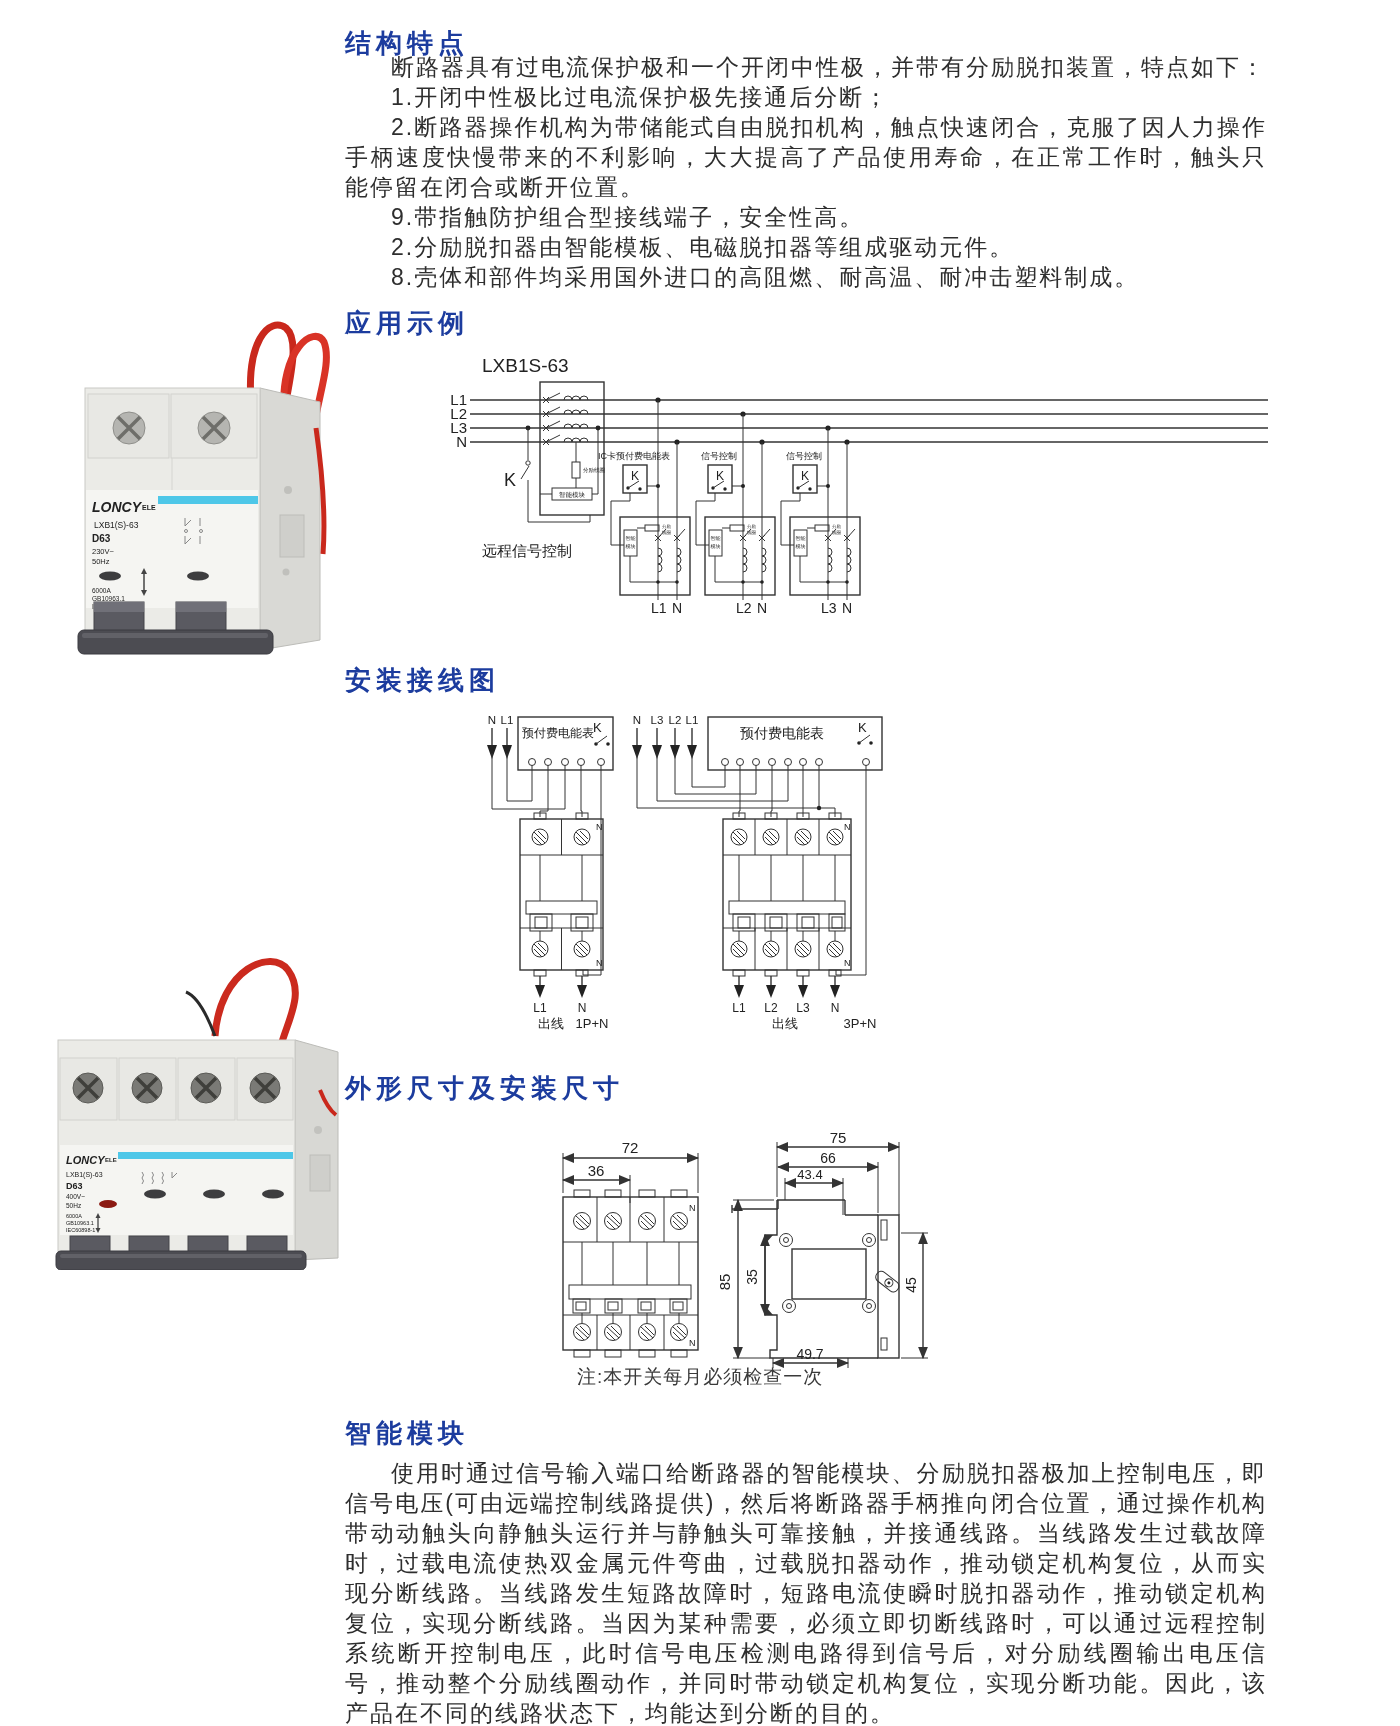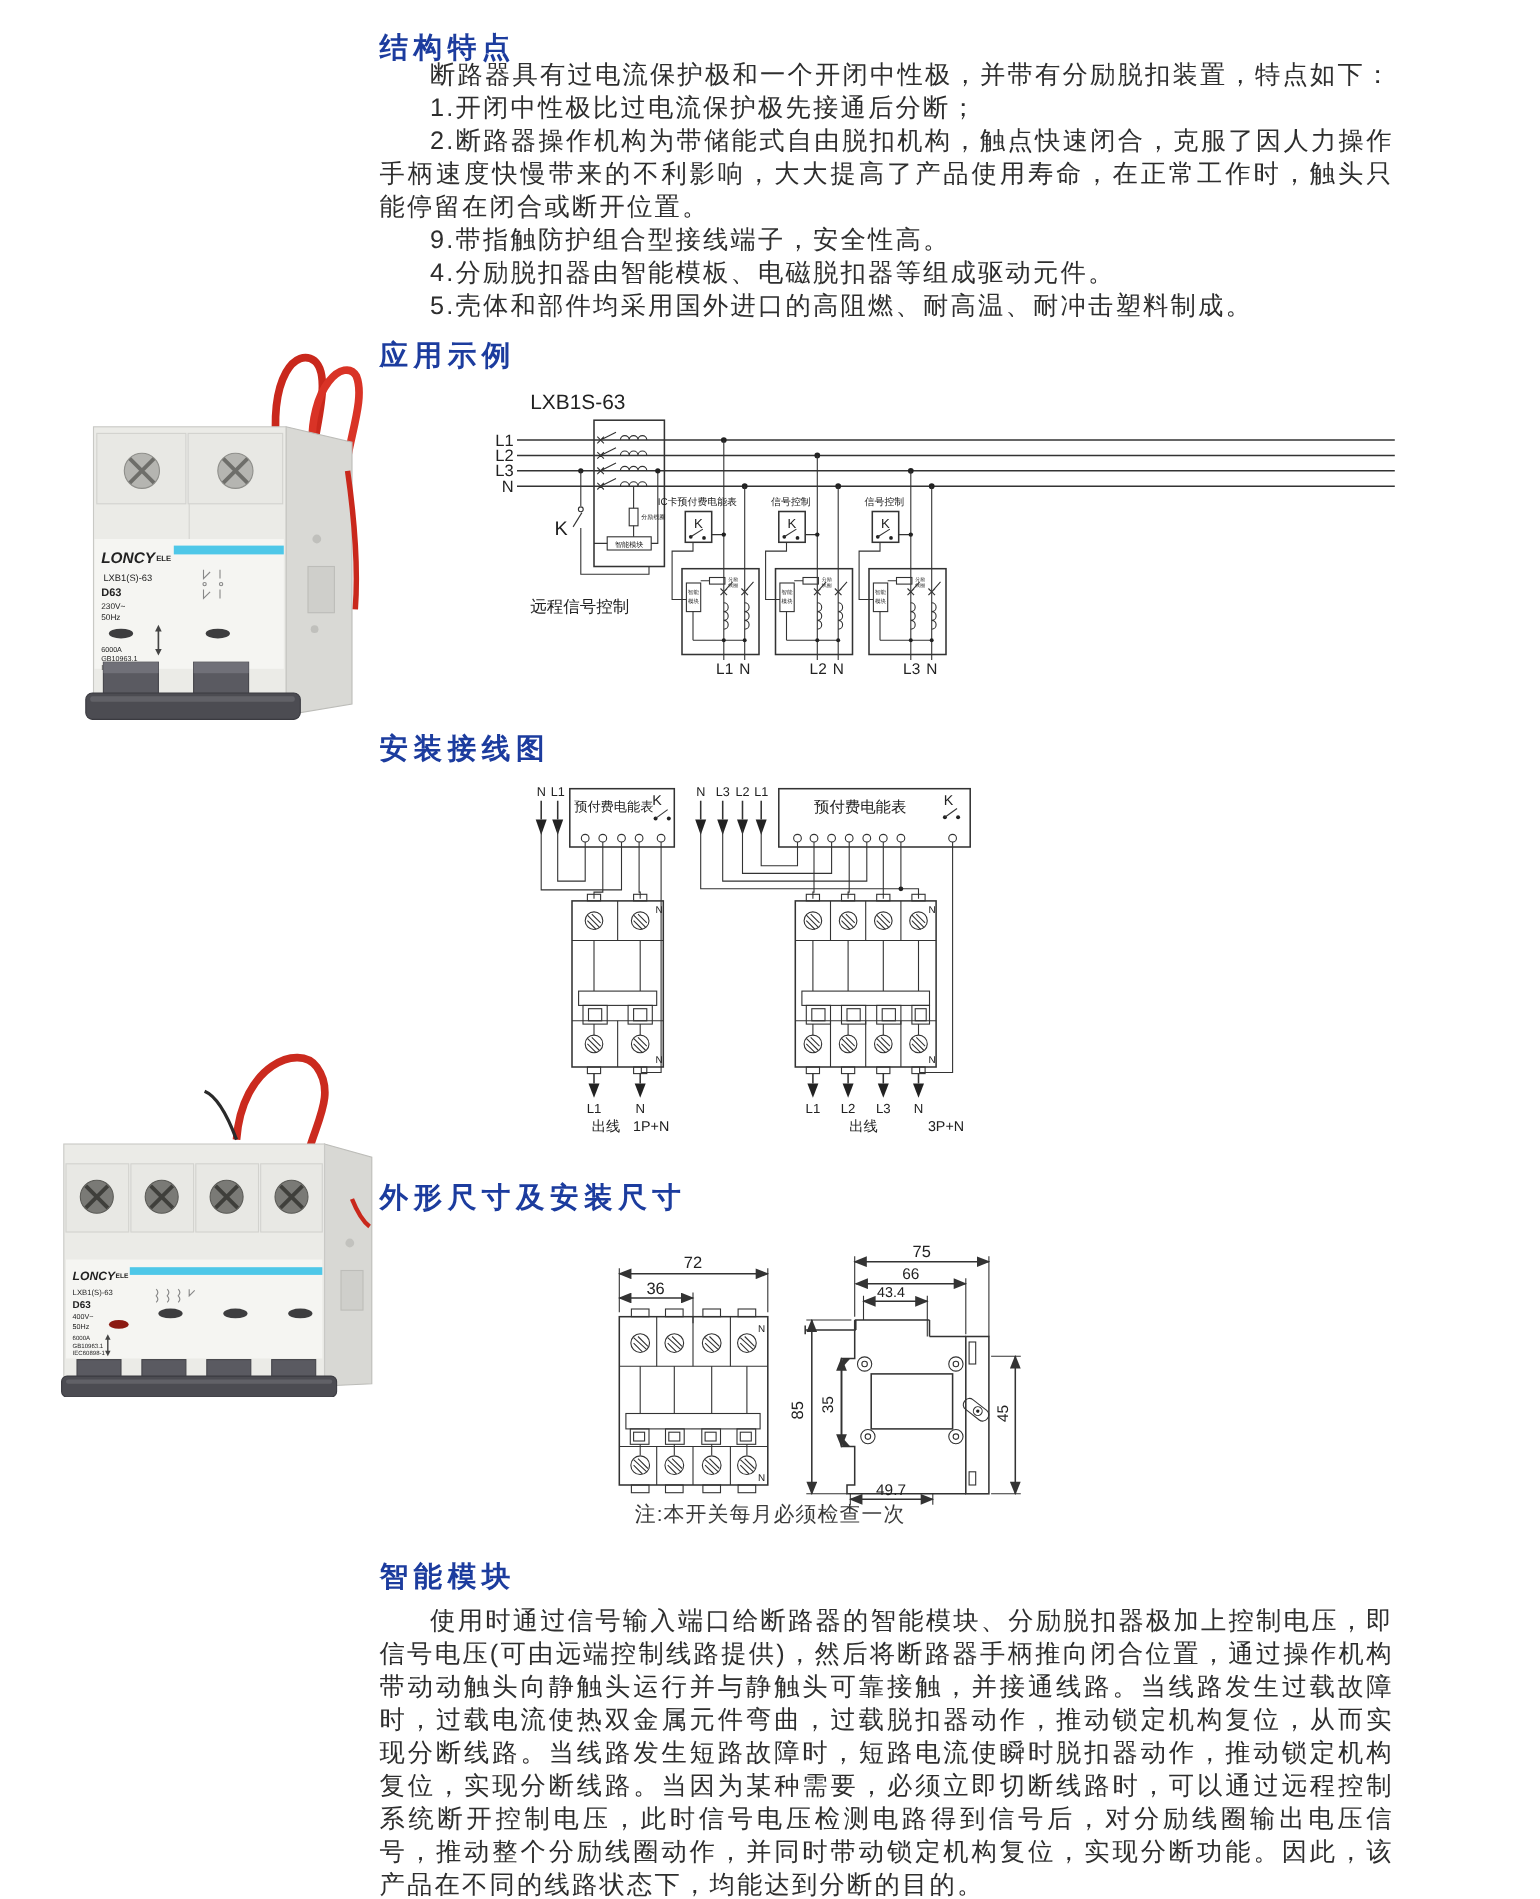--- a/index.html
+++ b/index.html
@@ -138,22 +138,22 @@
       <rect x="40" y="314" width="242" height="4" rx="2" fill="#616167"></rect>
     </g>
   </svg>
 
   <h2 class="hd" style="top:26px">结构特点</h2>
   <div class="txtblock" style="top:52px">
     <p>断路器具有过电流保护极和一个开闭中性极，并带有分励脱扣装置，特点如下：</p>
     <p>1.开闭中性极比过电流保护极先接通后分断；</p>
     <p>2.断路器操作机构为带储能式自由脱扣机构，触点快速闭合，克服了因人力操作手柄速度快慢带来的不利影响，大大提高了产品使用寿命，在正常工作时，触头只能停留在闭合或断开位置。</p>
     <p>9.带指触防护组合型接线端子，安全性高。</p>
-    <p>4.分励脱扣器由智能模板、电磁脱扣器等组成驱动元件。</p>
-    <p>5.壳体和部件均采用国外进口的高阻燃、耐高温、耐冲击塑料制成。</p>
+    <p>2.分励脱扣器由智能模板、电磁脱扣器等组成驱动元件。</p>
+    <p>8.壳体和部件均采用国外进口的高阻燃、耐高温、耐冲击塑料制成。</p>
   </div>
 
   <h2 class="hd" style="top:306px">应用示例</h2>
 
   <svg class="abs" style="left:440px;top:340px" width="830" height="295" viewBox="0 0 830 295">
     <text x="42" y="32" font-size="19">LXB1S-63</text>
 
     <g>
       <line class="dln" x1="30" y1="60" x2="828" y2="60"></line>
       <line class="dln" x1="30" y1="74" x2="828" y2="74"></line>

